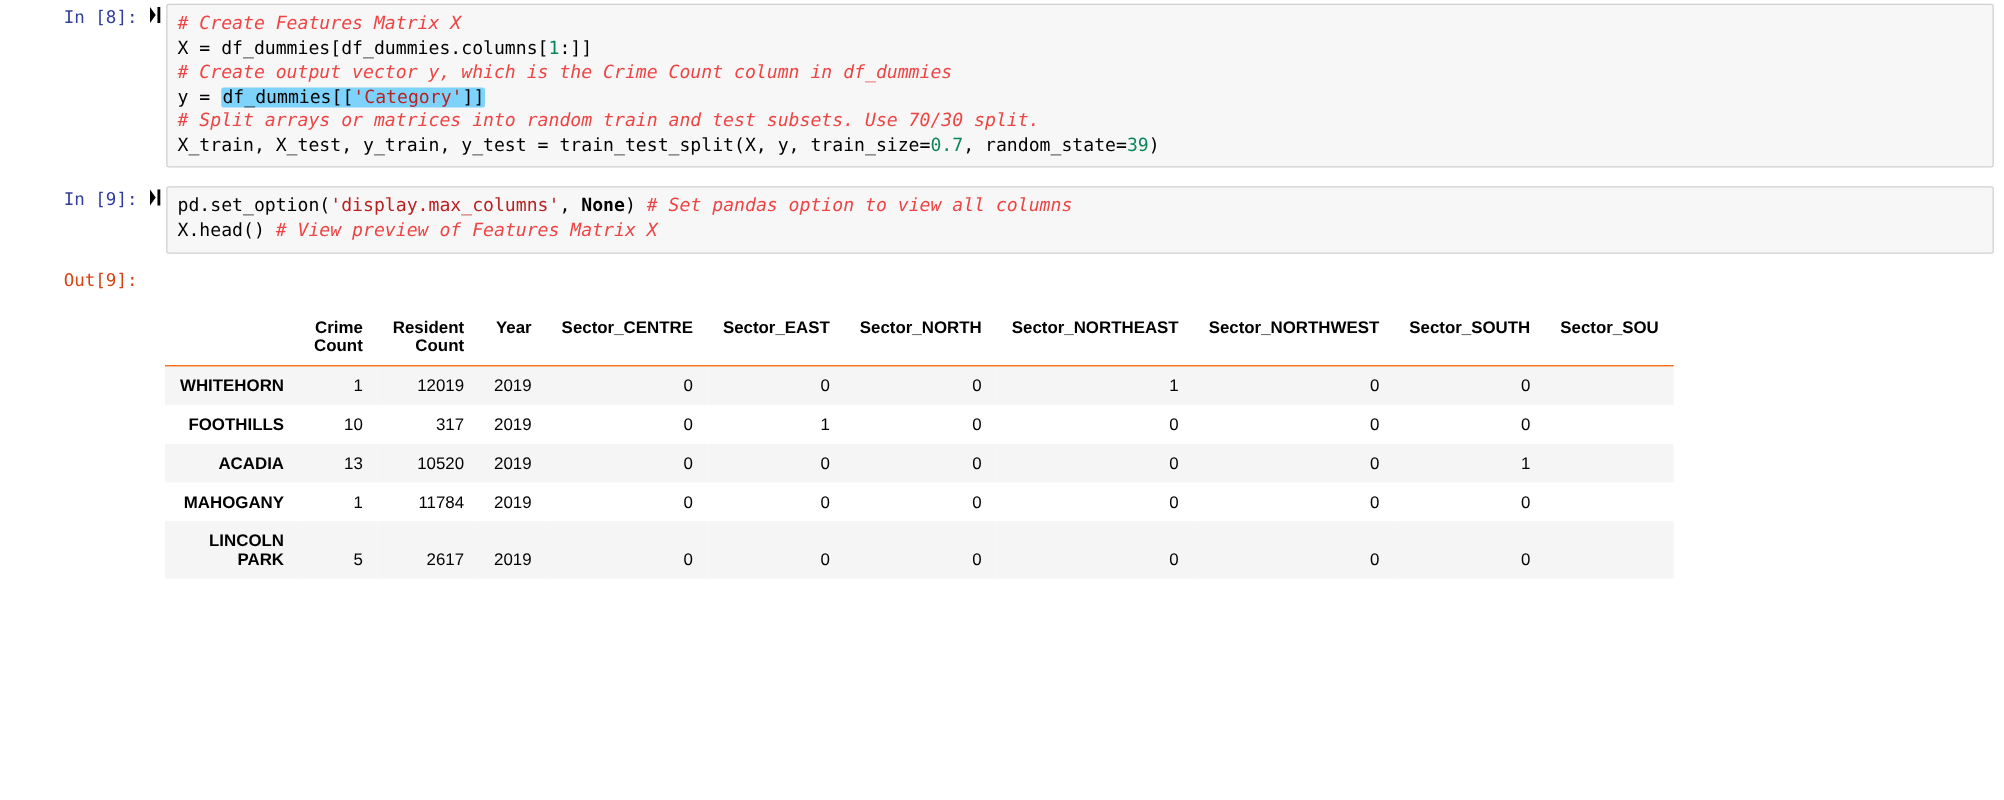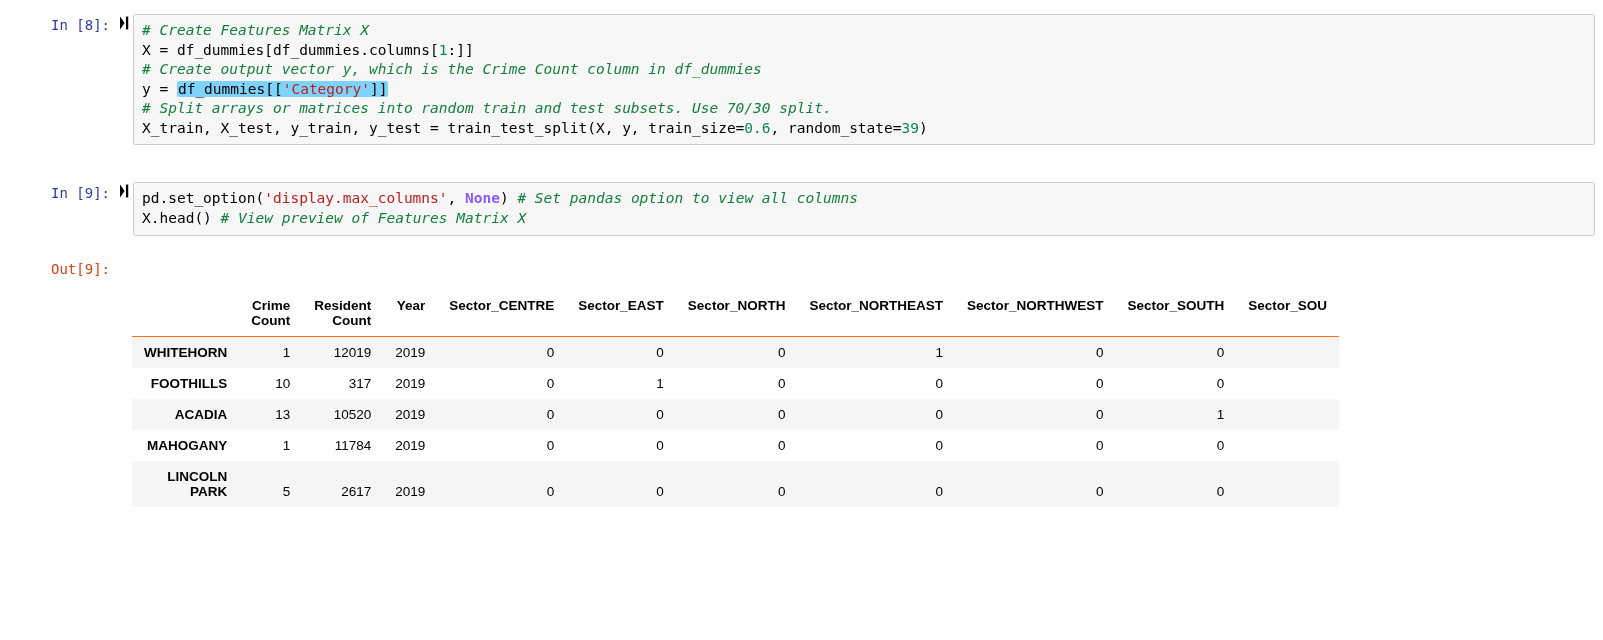--- a/index.html
+++ b/index.html
@@ -7,21 +7,21 @@
     padding: 0;
     font-family: "Helvetica Neue", Helvetica, Arial, sans-serif;
     font-size: 14px;
     color: #000;
     background: #fff;
     width: 1603px;
   }
   .cell {
     display: flex;
     margin: 0;
-    padding: 14px 0;
+    padding: 3px 0;
   }
   .prompt-container {
     width: 115px;
     flex: 0 0 115px;
     text-align: right;
     padding-right: 5px;
     box-sizing: border-box;
     font-family: "Menlo", "DejaVu Sans Mono", "Consolas", monospace;
     font-size: 14px;
     line-height: 22px;
@@ -55,24 +55,24 @@
     border-radius: 2px;
     background: #f7f7f7;
     padding: 6px 8px;
     font-family: "Menlo", "DejaVu Sans Mono", "Consolas", monospace;
     font-size: 14.5px;
     line-height: 1.35;
     white-space: pre;
     overflow: hidden;
     margin-right: 8px;
   }
-  .c-comment { color: #15803d; font-style: italic; }
+  .c-comment { color: #ef4444; font-style: italic; }
   .c-str { color: #BA2121; }
   .c-num { color: #098658; }
-  .c-kw { color: #8b5cf6; font-weight: bold; }
+  .c-kw { color: #000000; font-weight: bold; }
   .c-hl { background: #7dd3fc; border-radius: 2px; padding: 0 1px;}
 
   .dataframe {
     margin-top: 10px;
     margin-left: 132px;
     border: none;
     border-collapse: collapse;
     font-size: 13.5px;
     max-width: 1470px;
     overflow: hidden;
@@ -119,21 +119,21 @@
           <rect x="6.5" y="0" width="2.5" height="14" fill="#000"></rect>
         </svg>
     </span>
   </div>
   <div class="cell-body">
     <div class="code-input"><span class="c-comment"># Create Features Matrix X</span>
 <span>X = df_dummies[df_dummies.columns[</span><span class="c-num">1</span><span>:]]</span>
 <span class="c-comment"># Create output vector y, which is the Crime Count column in df_dummies</span>
 <span>y = </span><span class="c-hl"><span>df_dummies[[</span><span class="c-str">'Category'</span><span>]]</span></span>
 <span class="c-comment"># Split arrays or matrices into random train and test subsets. Use 70/30 split.</span>
-<span>X_train, X_test, y_train, y_test = train_test_split(X, y, train_size=</span><span class="c-num">0.6</span><span>, random_state=</span><span class="c-num">39</span><span>)</span></div>
+<span>X_train, X_test, y_train, y_test = train_test_split(X, y, train_size=</span><span class="c-num">0.7</span><span>, random_state=</span><span class="c-num">39</span><span>)</span></div>
   </div>
 </div>
 
 <div class="cell" style="margin-top:9px;">
   <div class="prompt-container in-prompt">In [9]:</div>
   <div class="run-gutter">
     <span class="run-icon">
       <svg viewBox="0 0 12 14">
           <path d="M0 0 L0 14 L5 7 Z" fill="#000"></path>
           <rect x="6.5" y="0" width="2.5" height="14" fill="#000"></rect>

